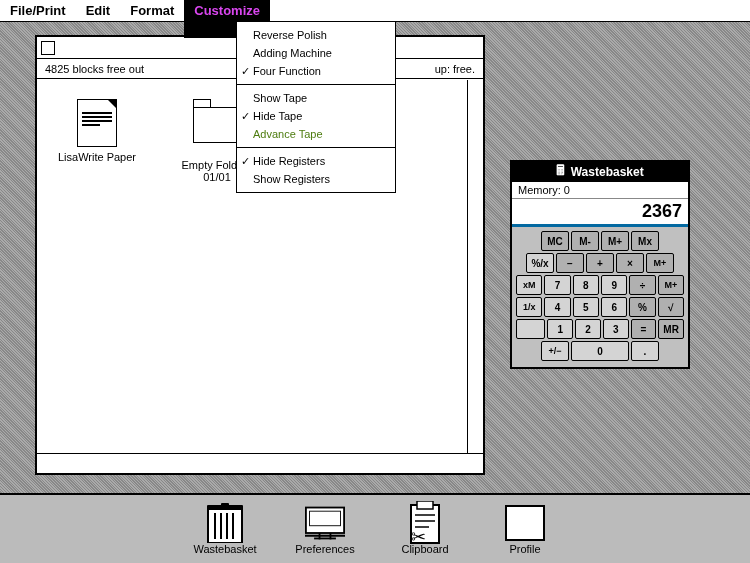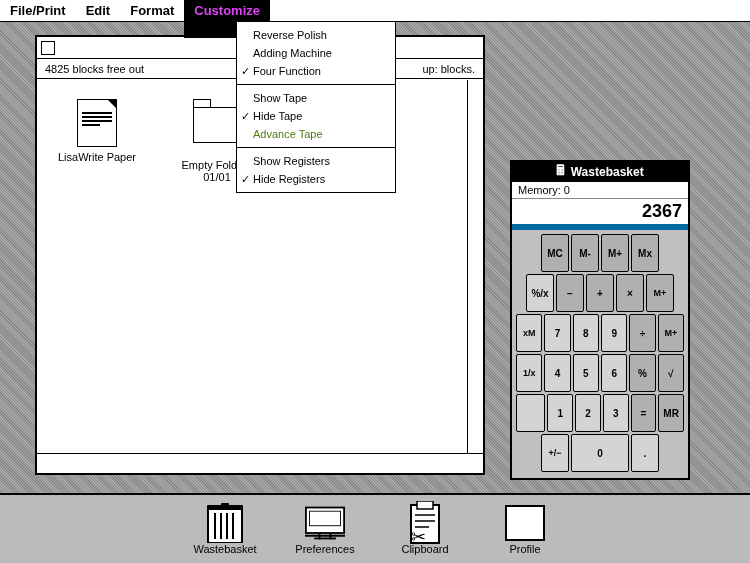--- a/index.html
+++ b/index.html
@@ -199,34 +199,34 @@
       display: flex;
       justify-content: space-between;
       text-align: right;
     }
     .calc-number-display {
       background: #fff;
       text-align: right;
       padding: 2px 6px;
       font-size: 18px;
       font-weight: bold;
-      border-bottom: 6px solid #0369a1;
+      border-bottom: 3px solid #0369a1;
     }
     .calc-buttons {
       padding: 4px;
     }
     .calc-row {
       display: flex;
       gap: 2px;
       margin-bottom: 2px;
       justify-content: center;
     }
     .calc-btn {
       width: 28px;
-      height: 38px;
+      height: 20px;
       background: #d4d4d4;
       border: 1px solid #000;
       font-size: 10px;
       font-weight: bold;
       cursor: pointer;
       display: flex;
       align-items: center;
       justify-content: center;
       border-radius: 2px;
     }
@@ -336,32 +336,32 @@
 
   <div class="dropdown">
     <div class="dropdown-item">Reverse Polish</div>
     <div class="dropdown-item">Adding Machine</div>
     <div class="dropdown-item checked">Four Function</div>
     <div class="dropdown-separator"></div>
     <div class="dropdown-item">Show Tape</div>
     <div class="dropdown-item checked">Hide Tape</div>
     <div class="dropdown-item disabled">Advance Tape</div>
     <div class="dropdown-separator"></div>
+    <div class="dropdown-item checked">Hide Registers</div>
     <div class="dropdown-item">Show Registers</div>
-    <div class="dropdown-item checked">Hide Registers</div>
   </div>
 
   <div class="main-window">
     <div class="window-titlebar">
       <div class="window-close-box"></div>
       <span class="window-title"></span>
     </div>
     <div class="window-info-bar">
       <span>4825 blocks free out</span>
-      <span style="margin-left:auto">up: blocks.</span>
+      <span style="margin-left:auto">up: free.</span>
     </div>
     <div class="window-content">
 
       <div class="desktop-item">
         <div class="doc-icon file-icon">
           <div class="doc-lines">
             <div class="doc-line"></div>
             <div class="doc-line"></div>
             <div class="doc-line"></div>
             <div class="doc-line" style="width:60%"></div>

